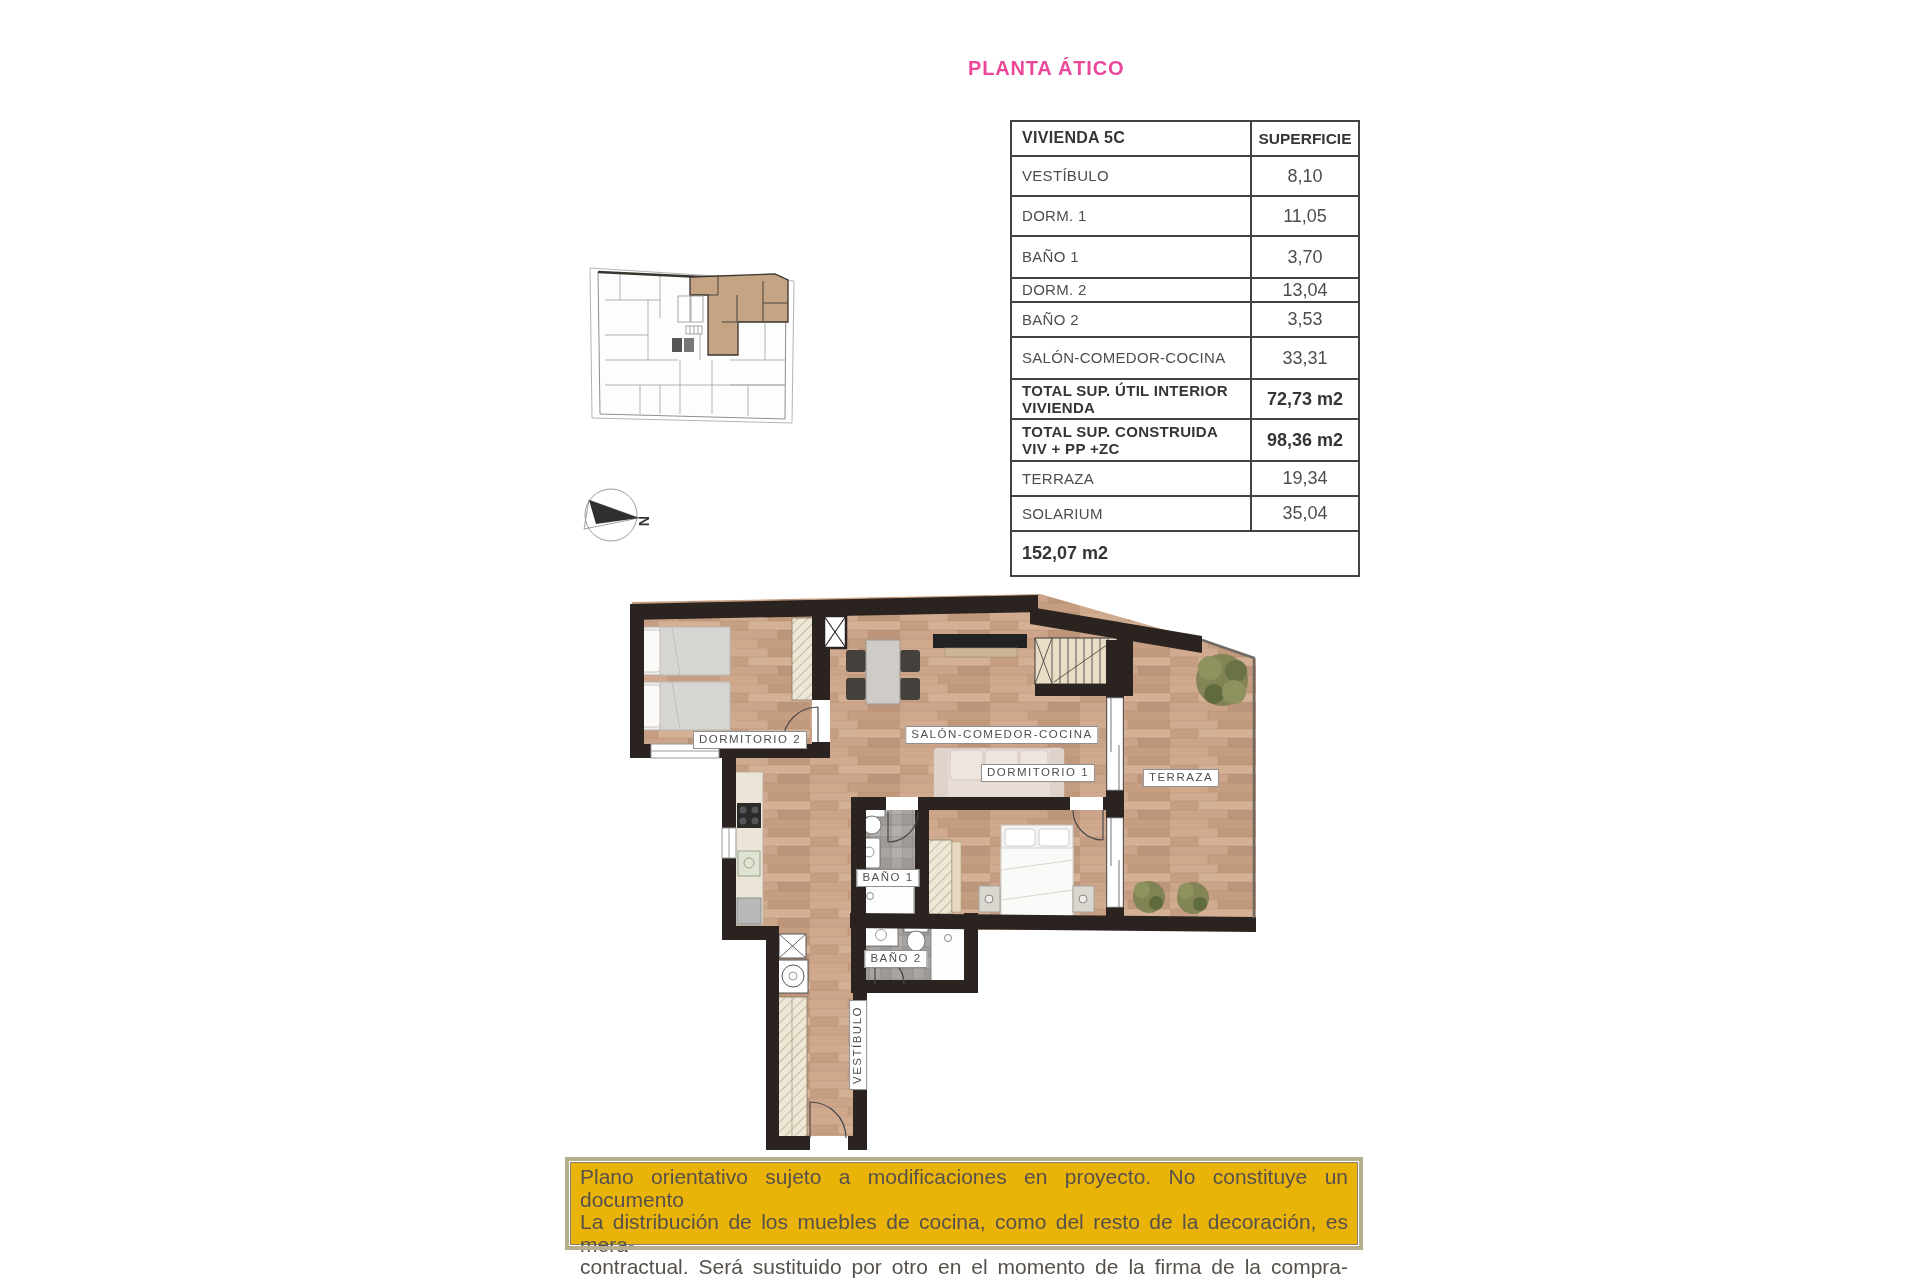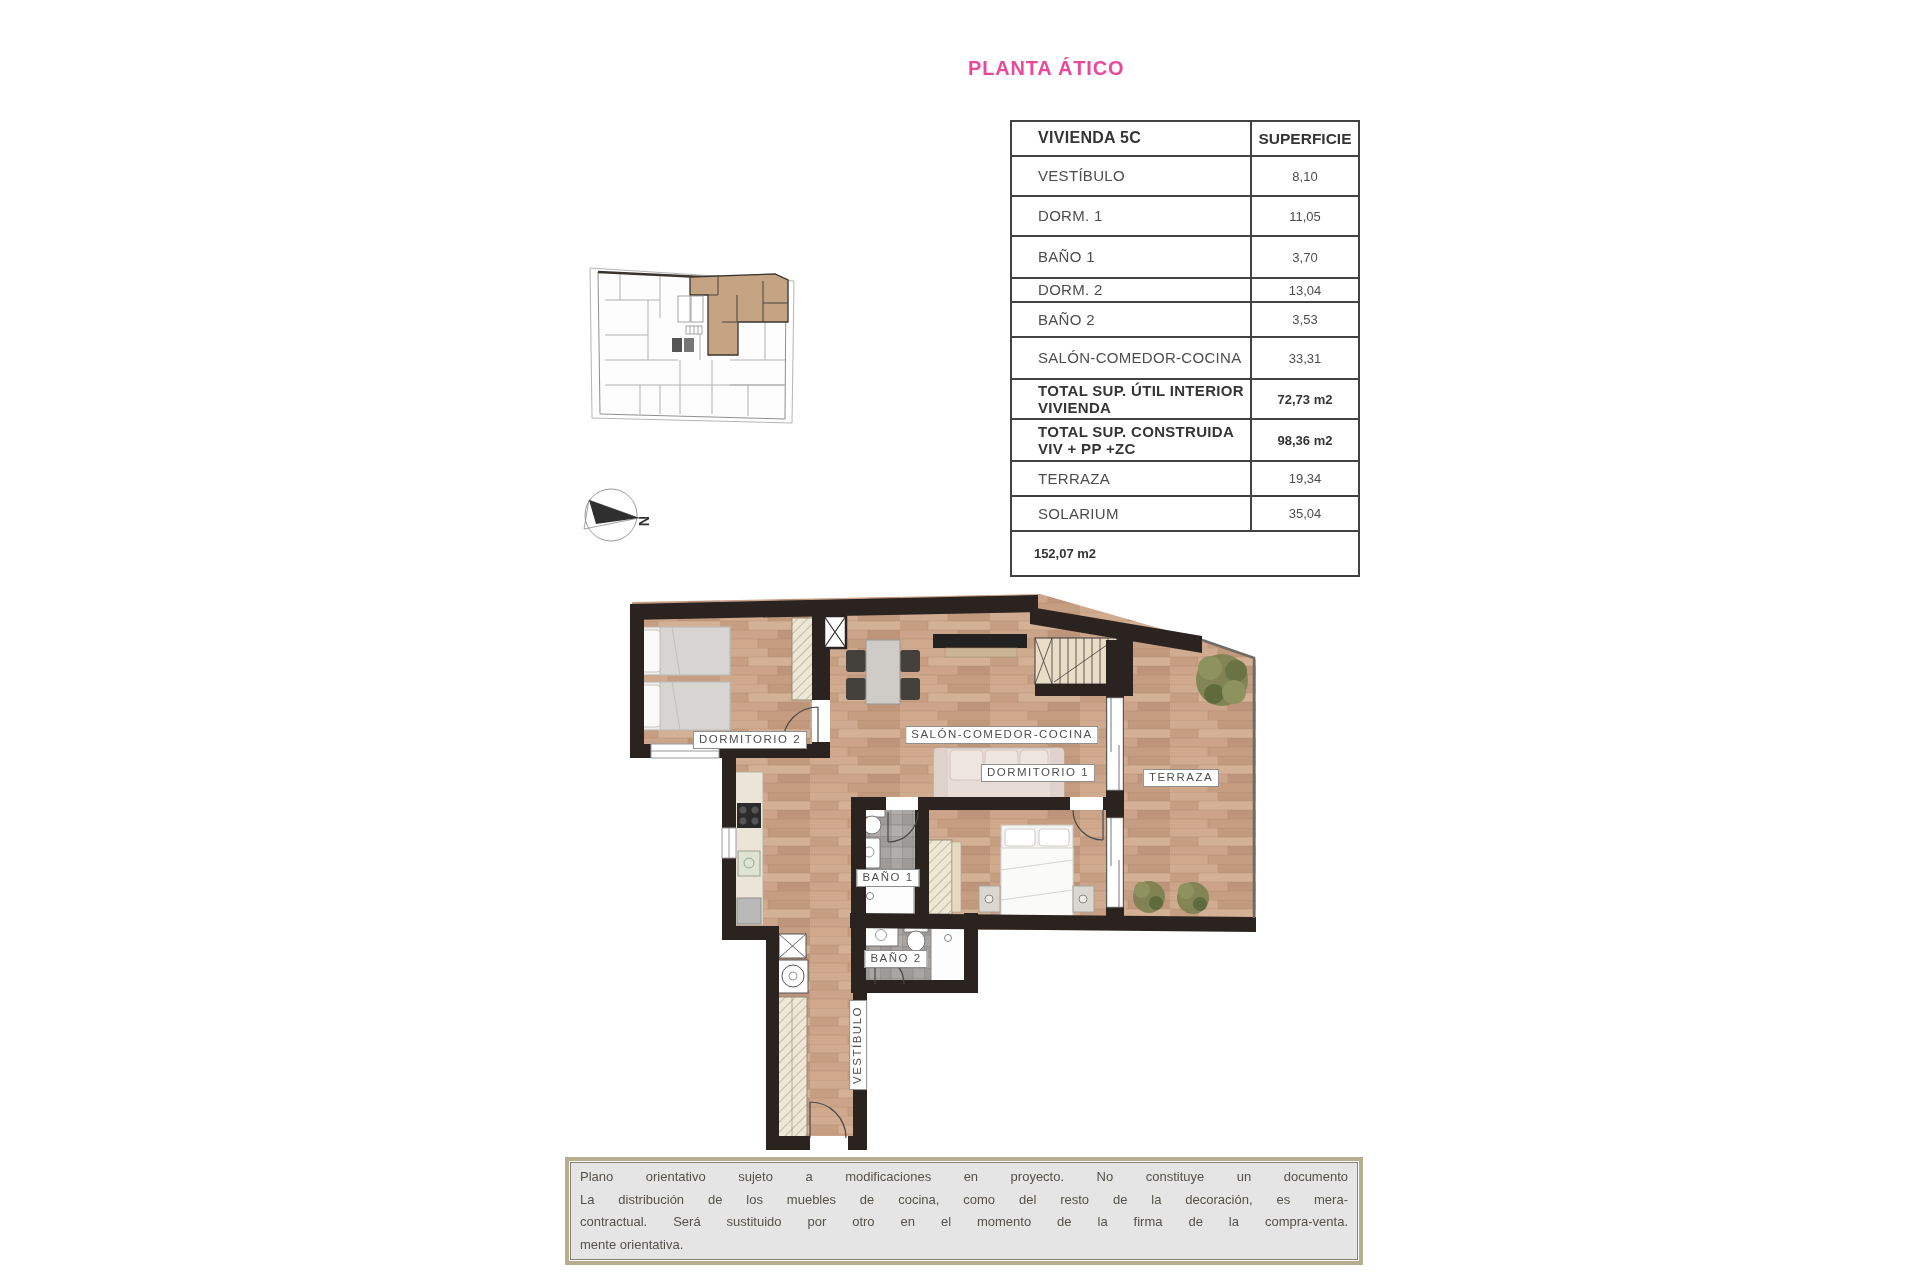--- a/index.html
+++ b/index.html
@@ -7,35 +7,35 @@
         font-family:"Liberation Sans",sans-serif;}
   
   .page-title{position:absolute;left:968px;top:57px;font-size:20px;font-weight:bold;
               color:#ec4899;letter-spacing:.8px;}
   
   .dtable{position:absolute;left:1010px;top:120px;width:350px;box-sizing:border-box;
           border:2px solid #424242;background:#fff;}
   .trow{display:flex;box-sizing:border-box;border-bottom:2px solid #424242;}
   .trow:last-child{border-bottom:none;}
   .tcell{box-sizing:border-box;display:flex;align-items:center;}
-  .tcell.lbl{flex:1;padding:2px 4px 2px 26px;border-right:2px solid #424242;
+  .tcell.lbl{flex:1;padding:2px 4px 2px 10px;border-right:2px solid #424242;
              font-size:15px;color:#4d4d4d;letter-spacing:.3px;white-space:pre-line;line-height:1.15;}
-  .tcell.val{width:106px;justify-content:center;font-size:13px;color:#4d4d4d;}
+  .tcell.val{width:106px;justify-content:center;font-size:18px;color:#4d4d4d;}
   .trow.thead .tcell.lbl{font-size:16px;font-weight:bold;color:#353535;}
   .trow.thead .tcell.val{font-size:15.5px;font-weight:bold;color:#353535;border-radius:10px;}
   .trow.bold .tcell.lbl,.trow.bold .tcell.val{font-weight:bold;color:#353535;}
   
   .plan-label{position:absolute;transform:translateX(-50%);background:#ffffff;
               border:1px solid #8f8f8f;color:#4f4f4f;font-size:11.5px;letter-spacing:1.5px;
               padding:1px 5px;white-space:nowrap;z-index:6;line-height:1.2;}
   .plan-label.vertical{transform:translate(-50%,-50%) rotate(-90deg);}
   
-  .disclaimer{position:absolute;left:570px;top:1162px;width:788px;height:98px;box-sizing:border-box;
-              background:#e5e5e5;border:1px solid #85806f;outline:4px solid #b6ae8f;outline-offset:1px;
-              padding:3px 9px;color:#56514a;font-size:13px;line-height:22.5px;}
+  .disclaimer{position:absolute;left:570px;top:1162px;width:788px;height:83px;box-sizing:border-box;
+              background:#eab308;border:1px solid #85806f;outline:4px solid #b6ae8f;outline-offset:1px;
+              padding:3px 9px;color:#56514a;font-size:21px;line-height:22.5px;}
   .disclaimer .just{text-align:justify;text-align-last:justify;}
   svg{position:absolute;}
 </style>
 </head>
 <body>
 
 <div class="page">
 
   <div class="page-title">PLANTA ÁTICO</div>
 

